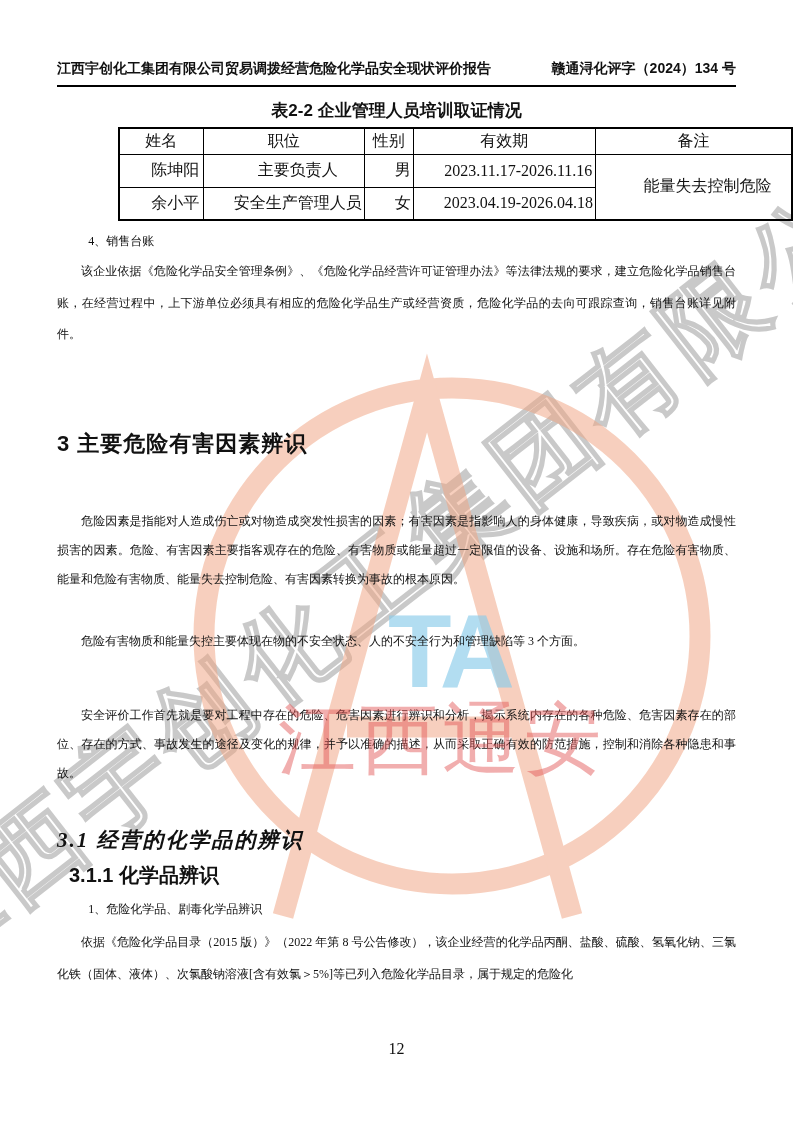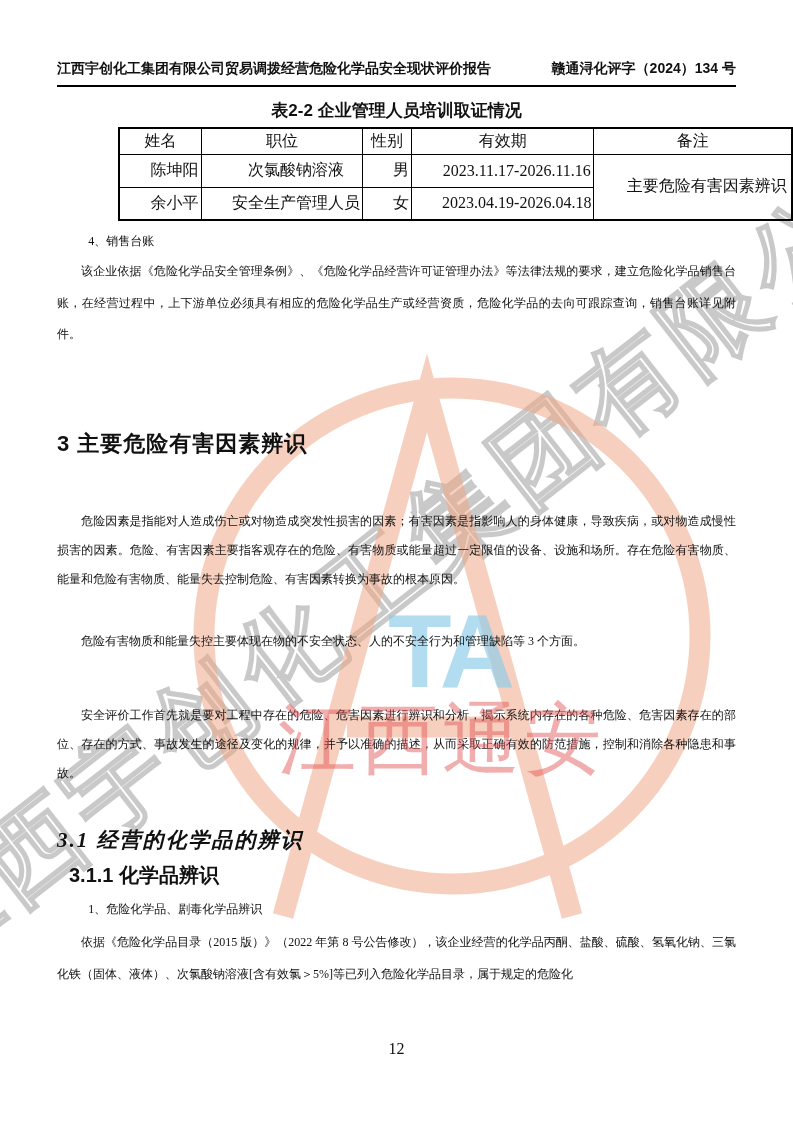--- a/index.html
+++ b/index.html
@@ -148,24 +148,24 @@
       <tbody>
           <tr class="h-row">
         <th>姓名</th>
         <th>职位</th>
         <th>性别</th>
         <th>有效期</th>
         <th>备注</th>
       </tr>
       <tr class="d-row">
         <td>陈坤阳</td>
-        <td>次氯酸钠溶液</td>
+        <td>主要负责人</td>
         <td class="gender">男</td>
         <td class="date">2023.11.17-2026.11.16</td>
-        <td rowspan="2">主要危险有害因素辨识</td>
+        <td rowspan="2">能量失去控制危险</td>
       </tr>
       <tr class="d-row">
         <td>余小平</td>
         <td>安全生产管理人员</td>
         <td class="gender">女</td>
         <td class="date">2023.04.19-2026.04.18</td>
       </tr>
     </tbody>
       </table>
 

